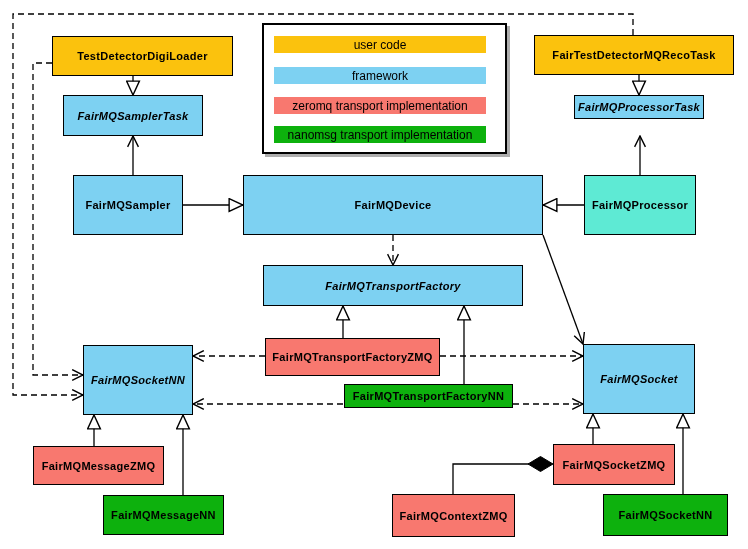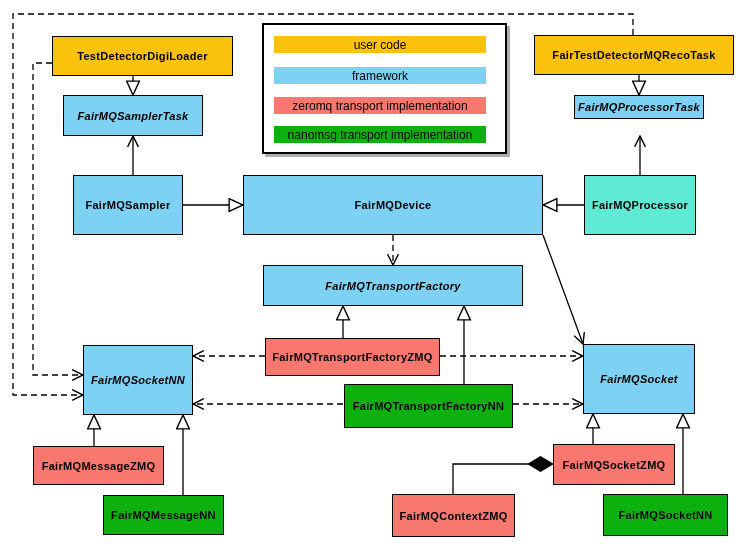--- a/index.html
+++ b/index.html
@@ -106,21 +106,21 @@
   </div>
   <div class="node" style="left: 584px; top: 175px; width: 112px; height: 60px; background-color: #5eead4;">
     <span>FairMQProcessor</span>
   </div>
   <div class="node abstract" style="left: 263px; top: 265px; width: 260px; height: 41px; background-color: rgb(125, 209, 242);">
     <span>FairMQTransportFactory</span>
   </div>
   <div class="node" style="left: 265px; top: 338px; width: 175px; height: 38px; background-color: rgb(248, 120, 111);">
     <span>FairMQTransportFactoryZMQ</span>
   </div>
-  <div class="node" style="left: 344px; top: 384px; width: 169px; height: 44px; background-color: rgb(13, 177, 13);">
+  <div class="node" style="left: 344px; top: 384px; width: 169px; height: 24px; background-color: rgb(13, 177, 13);">
     <span>FairMQTransportFactoryNN</span>
   </div>
   <div class="node abstract" style="left: 83px; top: 345px; width: 110px; height: 70px; background-color: rgb(125, 209, 242);">
     <span>FairMQSocketNN</span>
   </div>
   <div class="node abstract" style="left: 583px; top: 344px; width: 112px; height: 70px; background-color: rgb(125, 209, 242);">
     <span>FairMQSocket</span>
   </div>
   <div class="node" style="left: 33px; top: 446px; width: 131px; height: 39px; background-color: rgb(248, 120, 111);">
     <span>FairMQMessageZMQ</span>

